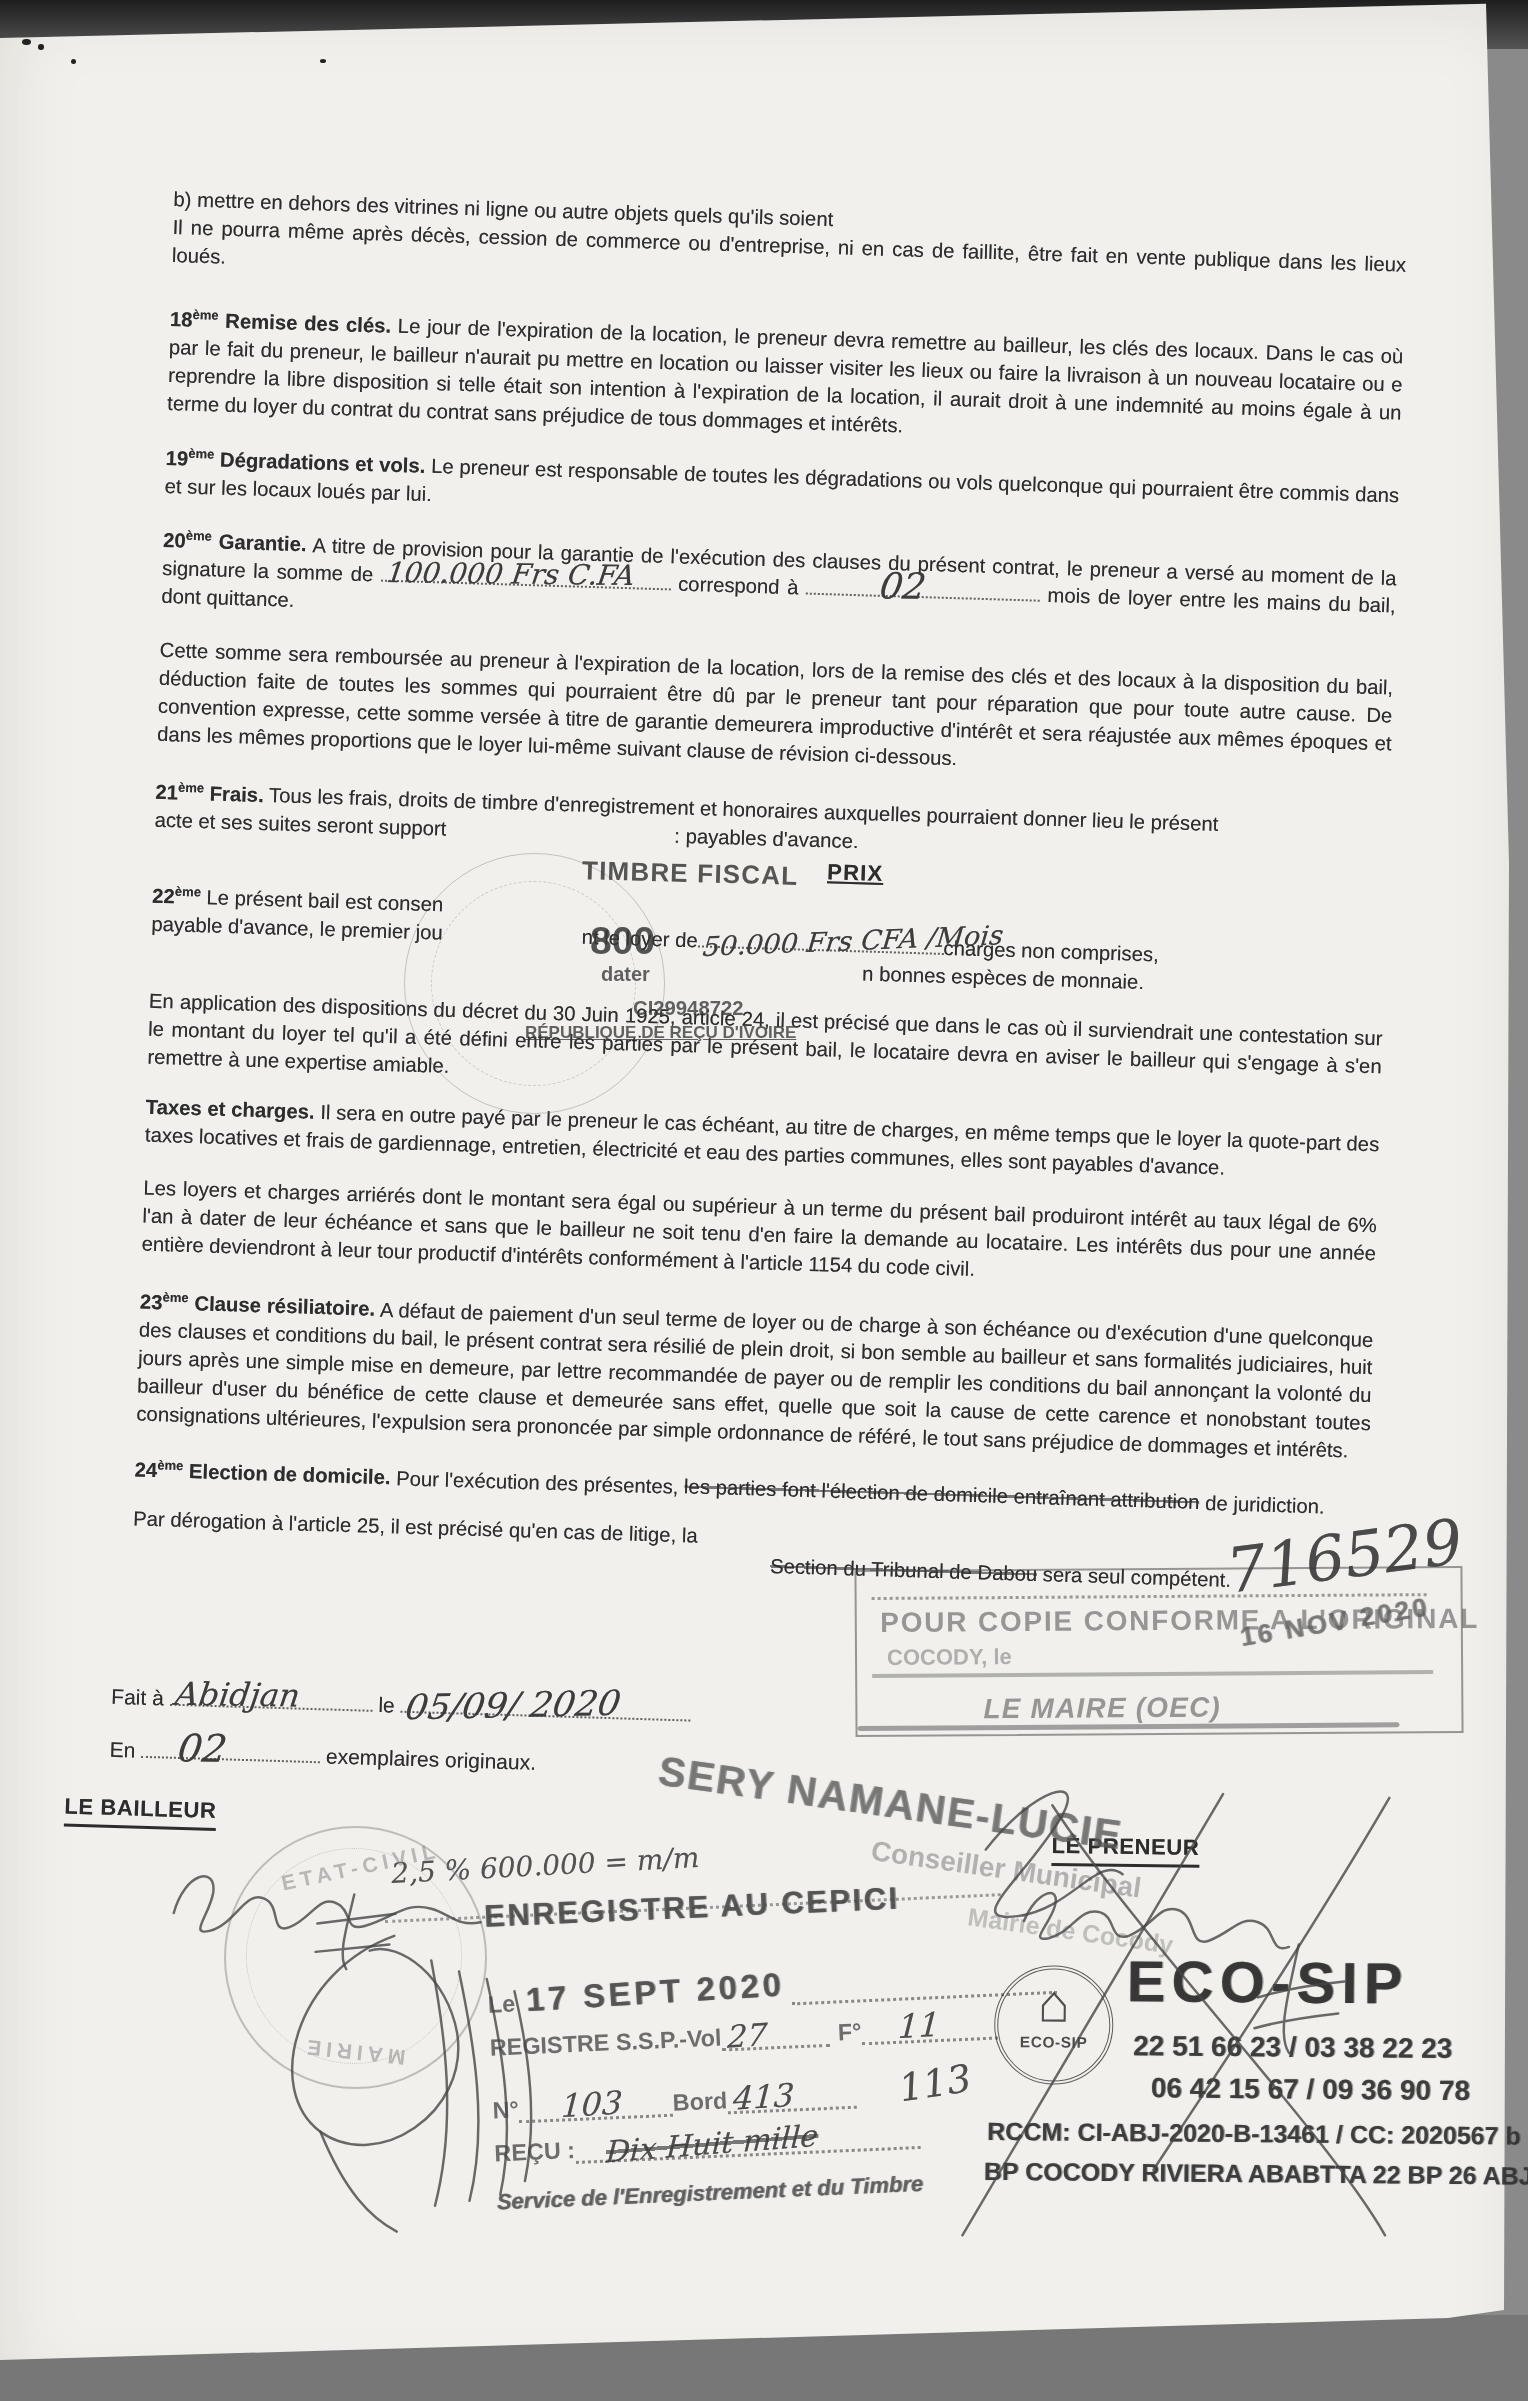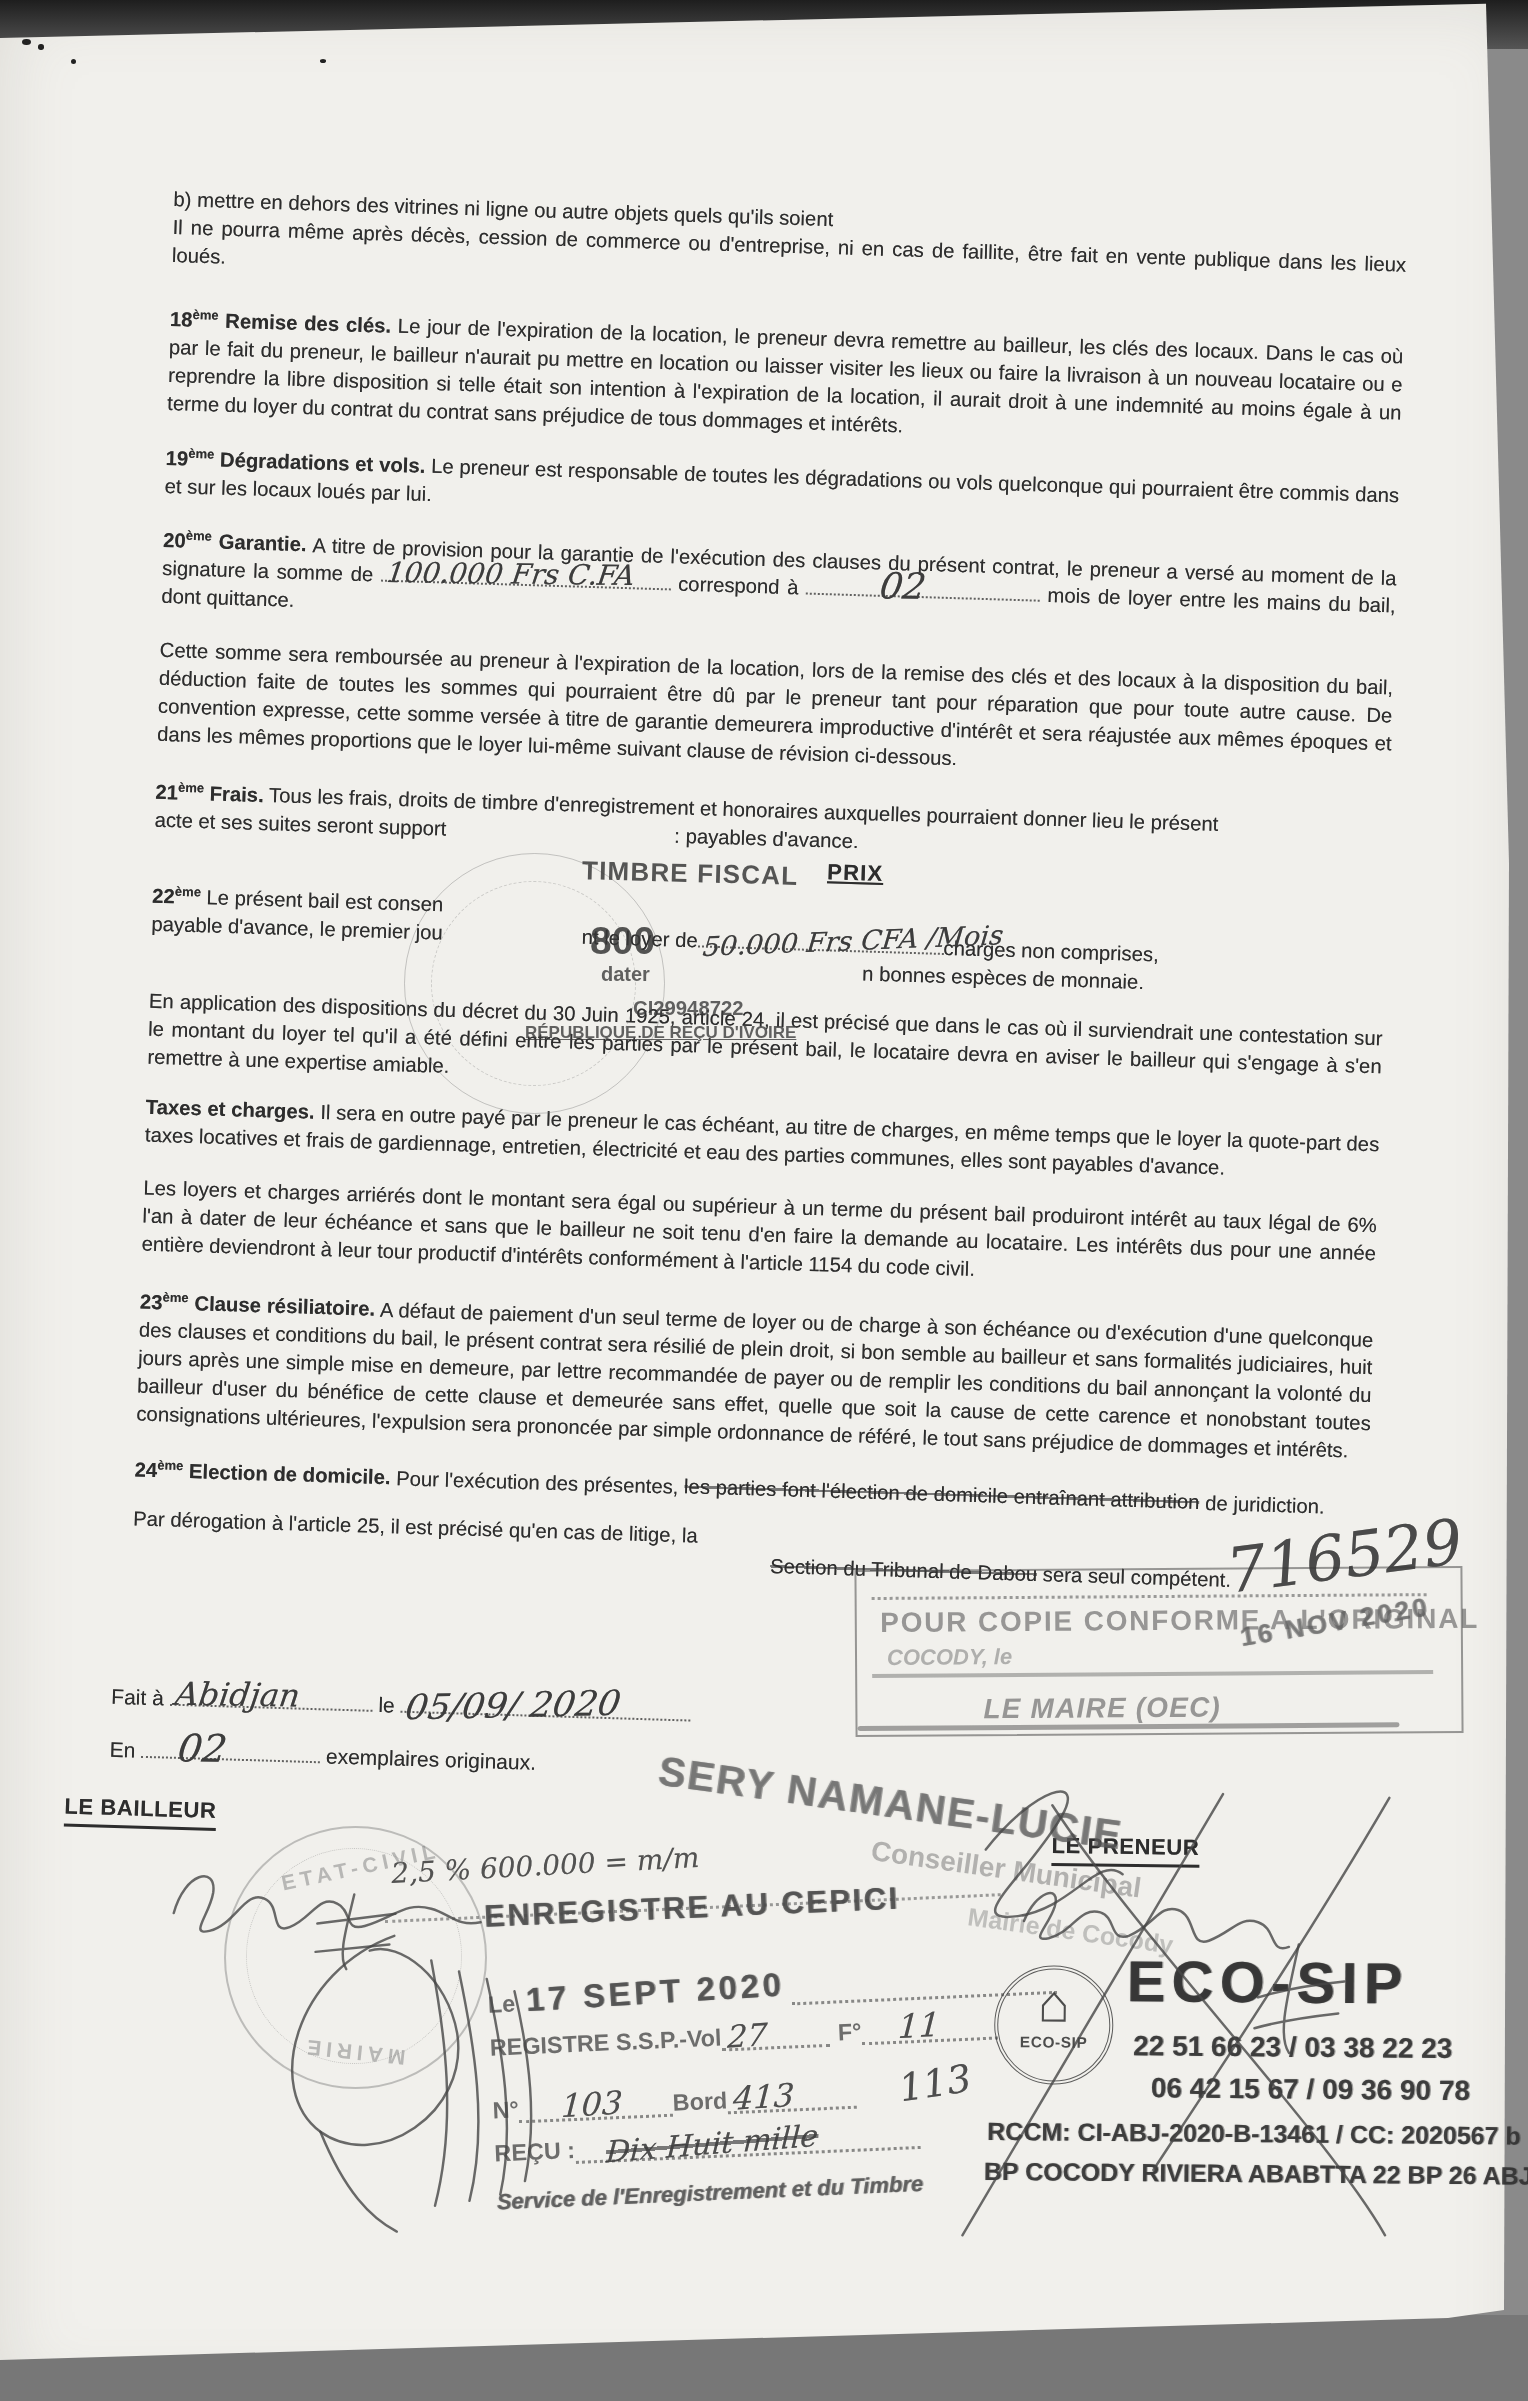--- a/index.html
+++ b/index.html
@@ -149,21 +149,21 @@
   <div class="st tf-title" style="left:582px;top:858px;">TIMBRE FISCAL</div>
   <div class="st tf-500" style="left:590px;top:919px;">800</div>
   <div class="st tf-s" style="left:601px;top:963px;font-size:20px;">dater</div>
   <div class="st tf-s" style="left:633px;top:997px;font-size:20.3px;">CI29948722</div>
   <div class="st tf-s" style="left:525px;top:1023px;font-size:17px;text-decoration:underline;">RÉPUBLIQUE DE REÇU D'IVOIRE</div>
 </div>
 
 <div class="box" style="left:855px;top:1568px;width:604px;height:163px;">
   <div class="dotline" style="left:15.4px;top:25px;width:555px;"></div>
   <div class="st stgray" style="left:23.4px;top:35px;font-size:28px;letter-spacing:1.8px;">POUR COPIE CONFORME A L'ORIGINAL</div>
-  <div class="st faint" style="left:30px;top:73px;font-size:22px;font-style:italic;">COCODY, le</div>
+  <div class="st faint" style="left:30px;top:73px;font-size:22px;">COCODY, le</div>
   <div class="dotline" style="left:15.4px;top:102px;width:561px;border-bottom-style:solid;border-bottom-width:4.3px;border-color:rgba(100,100,100,.45);"></div>
   <div class="st faint distress" style="left:382px;top:38px;font-size:26px;letter-spacing:3.1px;transform:rotate(-9deg);">16 NOV 2020</div>
   <div class="st stgray" style="left:126px;top:122px;font-size:28px;font-style:italic;letter-spacing:1.2px;">LE MAIRE (OEC)</div>
   <div class="thickline" style="left:0px;top:154px;width:542px;"></div>
   <div class="st hw" style="left:370px;top:-49px;font-size:62px;font-weight:normal;color:rgba(55,55,55,.8);transform:rotate(-7deg);">716529</div>
 </div>
 
 <div style="position:absolute;left:656px;top:1780px;transform:rotate(8deg);">
   <div class="st faint distress" style="position:relative;font-size:41px;letter-spacing:1.8px;color:rgba(105,105,105,.45);">SERY NAMANE-LUCIE</div>
   <div class="st faint" style="left:222px;top:57px;font-size:28px;color:rgba(108,108,108,.48);">Conseiller Municipal</div>

